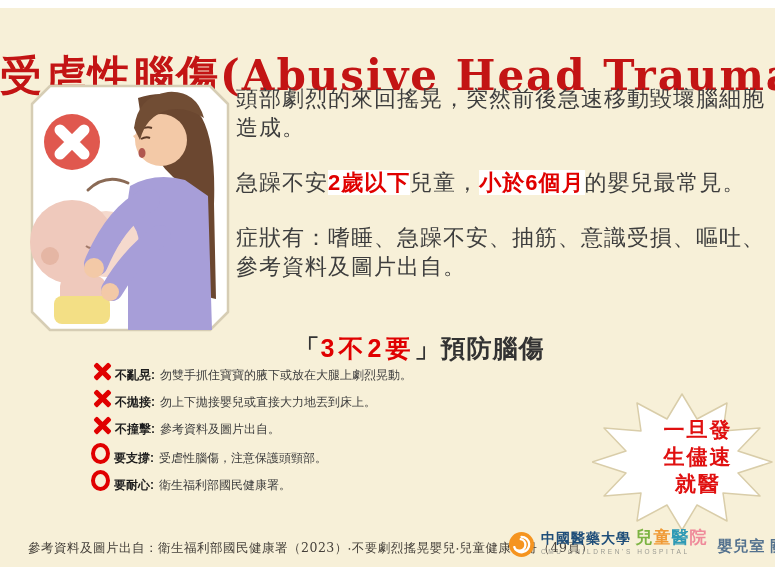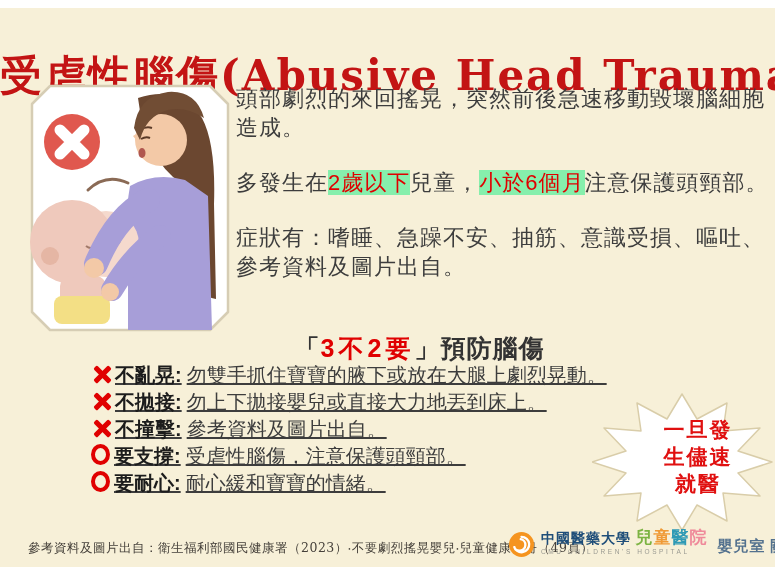--- a/index.html
+++ b/index.html
@@ -21,31 +21,31 @@
   .illustration{position:absolute;left:30px;top:84px;width:200px;height:248px;}
   .illustration svg{width:100%;height:100%;display:block;}
 
   
   .text-col{
     position:absolute;left:236px;top:84px;width:536px;
     font-size:22px;line-height:29px;color:#3d3d3d;letter-spacing:1px;
   }
   .text-col p{margin:0;}
   .text-col p + p{margin-top:26px;}
-  .hl{background:#86efac;color:#e00000;font-weight:normal;}
+  .hl{background:#ffffff;color:#e00000;font-weight:bold;}
 
   
   .prev-heading{
     position:absolute;top:332px;left:0;width:775px;text-align:center;
     font-size:25px;font-weight:bold;color:#333333;letter-spacing:1px;padding-left:32px;
   }
   .prev-heading .red{color:#e00000;letter-spacing:4px;}
   .prev-list{
     position:absolute;left:92px;top:362px;width:620px;
-    font-size:20px;line-height:27px;color:#3d3d3d;text-decoration:underline;
+    font-size:12px;line-height:27px;color:#3d3d3d;
   }
   .prev-item{white-space:nowrap;height:27px;}
   .prev-label{color:#1c1c1c;font-weight:bold;margin:0 5px 0 4px;}
   .marker{display:inline-block;vertical-align:-2px;}
   .marker-x{position:relative;width:19px;height:19px;}
   .marker-x::before,.marker-x::after{
     content:"";position:absolute;left:7.5px;top:-1px;width:5px;height:21px;
     background:#e00000;border-radius:1.5px;
   }
   .marker-x::before{transform:rotate(45deg);}
@@ -119,41 +119,41 @@
 
     <g>
       <circle cx="42" cy="58" r="28" fill="#e0584e"></circle>
       <path d="M30,46 L54,70 M54,46 L30,70" stroke="#ffffff" stroke-width="11" stroke-linecap="round"></path>
     </g>
   </svg>
 </div>
 
 <div class="text-col">
   <p>頭部劇烈的來回搖晃，突然前後急速移動毀壞腦細胞造成。</p>
-  <p><span>多發生在</span><span class="hl">2歲以下</span><span>兒童，</span><span class="hl">小於6個月</span><span>注意保護頭頸部。</span></p>
+  <p><span>急躁不安</span><span class="hl">2歲以下</span><span>兒童，</span><span class="hl">小於6個月</span><span>的嬰兒最常見。</span></p>
   <p>症狀有：嗜睡、急躁不安、抽筋、意識受損、嘔吐、參考資料及圖片出自。</p>
 </div>
 
 <div class="prev-heading"><span>「</span><span class="red">3不2要</span><span>」</span><span>預防腦傷</span></div>
 
 <div class="prev-list">
   <div class="prev-item">
     <span class="marker marker-x"></span><b class="prev-label">不亂晃:</b><span class="prev-text">勿雙手抓住寶寶的腋下或放在大腿上劇烈晃動。</span>
   </div>
   <div class="prev-item">
     <span class="marker marker-x"></span><b class="prev-label">不拋接:</b><span class="prev-text">勿上下拋接嬰兒或直接大力地丟到床上。</span>
   </div>
   <div class="prev-item">
     <span class="marker marker-x"></span><b class="prev-label">不撞擊:</b><span class="prev-text">參考資料及圖片出自。</span>
   </div>
   <div class="prev-item">
     <span class="marker marker-o"></span><b class="prev-label">要支撐:</b><span class="prev-text">受虐性腦傷，注意保護頭頸部。</span>
   </div>
   <div class="prev-item">
-    <span class="marker marker-o"></span><b class="prev-label">要耐心:</b><span class="prev-text">耐心緩和寶寶的情緒。</span>
+    <span class="marker marker-o"></span><b class="prev-label">要耐心:</b><span class="prev-text">衛生福利部國民健康署。</span>
   </div>
 </div>
 
 <div class="star-badge">
   <svg viewBox="0 0 182 140" preserveAspectRatio="none">
     <polygon points="180,70 146,81 168,104 131,101 135,129 105,113 90,138 75,113 45,129 49,101 12,104 34,81 0,70 34,59 12,36 49,39 45,11 75,27 90,2 105,27 135,11 131,39 168,36 146,59" fill="#ffffff" stroke="#d9cda9" stroke-width="1.5" stroke-linejoin="round"></polygon>
   </svg>
   <div class="star-text">
     <div>一旦發</div>
     <div>生儘速</div>

